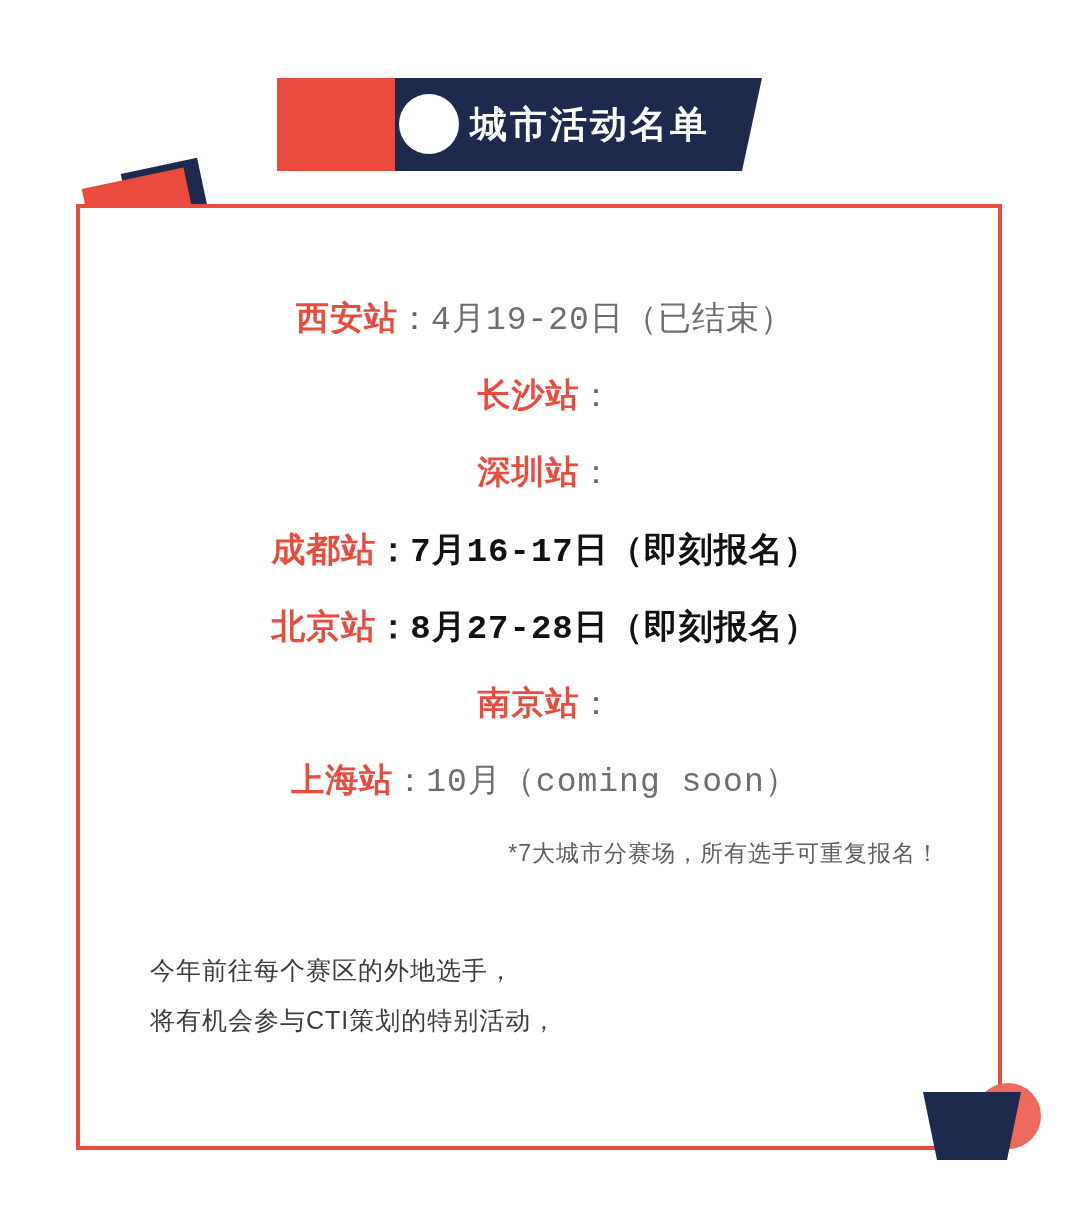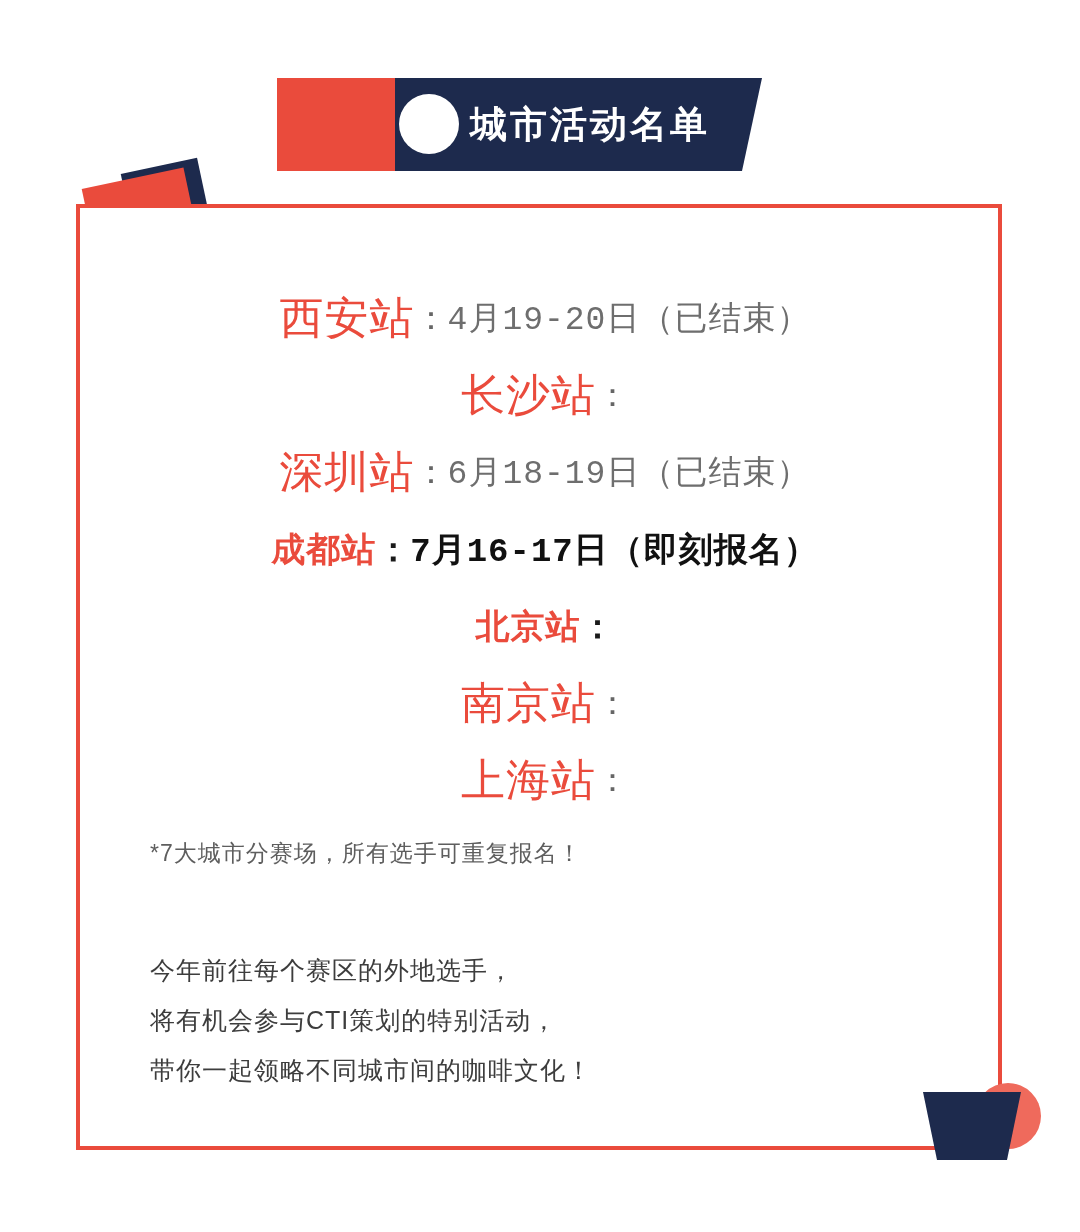--- a/index.html
+++ b/index.html
@@ -133,22 +133,23 @@
   }
   .city-row {
     height: 77px;
     display: flex;
     align-items: center;
     justify-content: center;
     white-space: nowrap;
   }
   .city-name {
     color: #ea4b3c;
-    font-size: 44px;
-    letter-spacing: 1px;
+    font-size: 33px;
+    letter-spacing: 1px;
+    font-weight: bold;
   }
   .city-sep {
     color: #666666;
     font-size: 33px;
   }
   .city-date {
     color: #6e6e6e;
     font-size: 33px;
     letter-spacing: 1px;
     font-family: Liberation Mono, monospace;
@@ -164,21 +165,21 @@
     font-weight: bold;
     font-size: 34px;
   }
 
   
   .note-star {
     position: absolute;
     left: 150px;
     top: 838px;
     width: 790px;
-    text-align: left;
+    text-align: right;
     color: #5e5e5e;
     font-size: 23px;
     letter-spacing: 1px;
   }
   .note-block {
     position: absolute;
     left: 150px;
     top: 945px;
     width: 790px;
     text-align: left;
@@ -216,48 +217,48 @@
   </div>
 
   <div class="city-row">
     <span class="city-name">长沙站</span>
     <span class="city-sep">：</span>
   </div>
 
   <div class="city-row">
     <span class="city-name">深圳站</span>
     <span class="city-sep">：</span>
-    <span class="city-date">6月18-19日（已结束）</span>
   </div>
 
   <div class="city-row highlight">
     <span class="city-name">成都站</span>
     <span class="city-sep">：</span>
     <span class="city-date">7月16-17日（即刻报名）</span>
   </div>
 
   <div class="city-row highlight">
     <span class="city-name">北京站</span>
     <span class="city-sep">：</span>
+    <span class="city-date">8月27-28日（即刻报名）</span>
   </div>
 
   <div class="city-row">
     <span class="city-name">南京站</span>
     <span class="city-sep">：</span>
   </div>
 
   <div class="city-row">
     <span class="city-name">上海站</span>
     <span class="city-sep">：</span>
+    <span class="city-date">10月（coming soon）</span>
   </div>
 
 </div>
 
 <div class="note-star">*7大城市分赛场，所有选手可重复报名！</div>
 
 <div class="note-block">
   <div class="note-line">今年前往每个赛区的外地选手，</div>
   <div class="note-line">将有机会参与CTI策划的特别活动，</div>
-  <div class="note-line">带你一起领略不同城市间的咖啡文化！</div>
 </div>
 
 <div class="corner-circle-br"></div>
 <div class="corner-navy-br"></div>
 
 </body></html>

